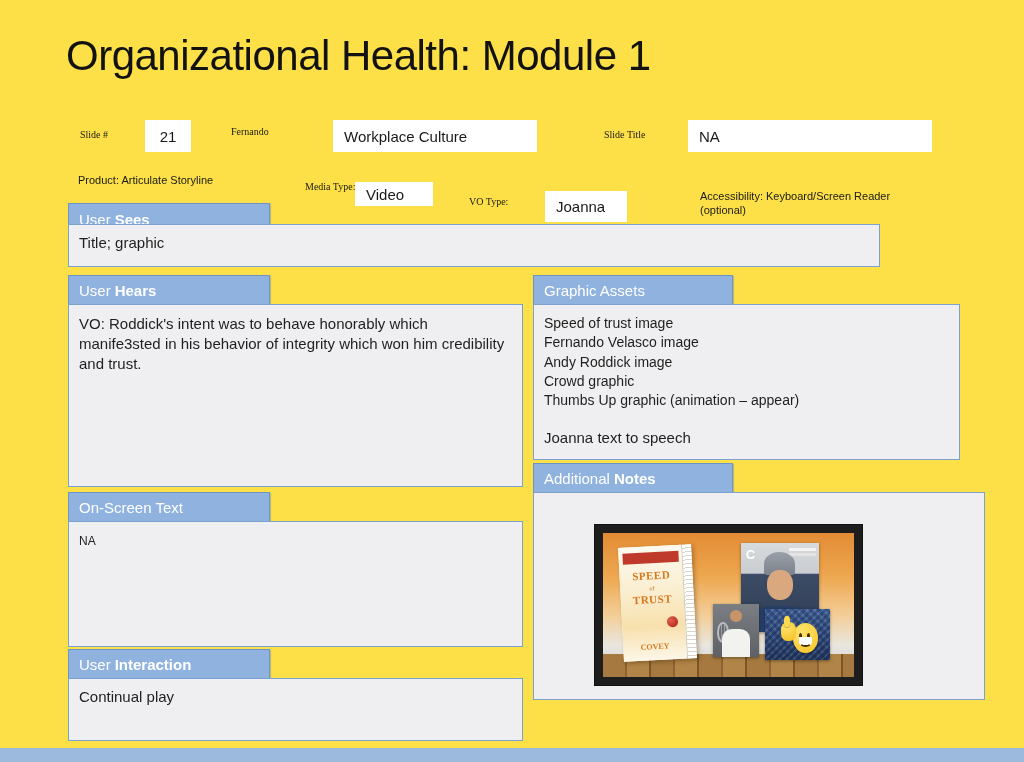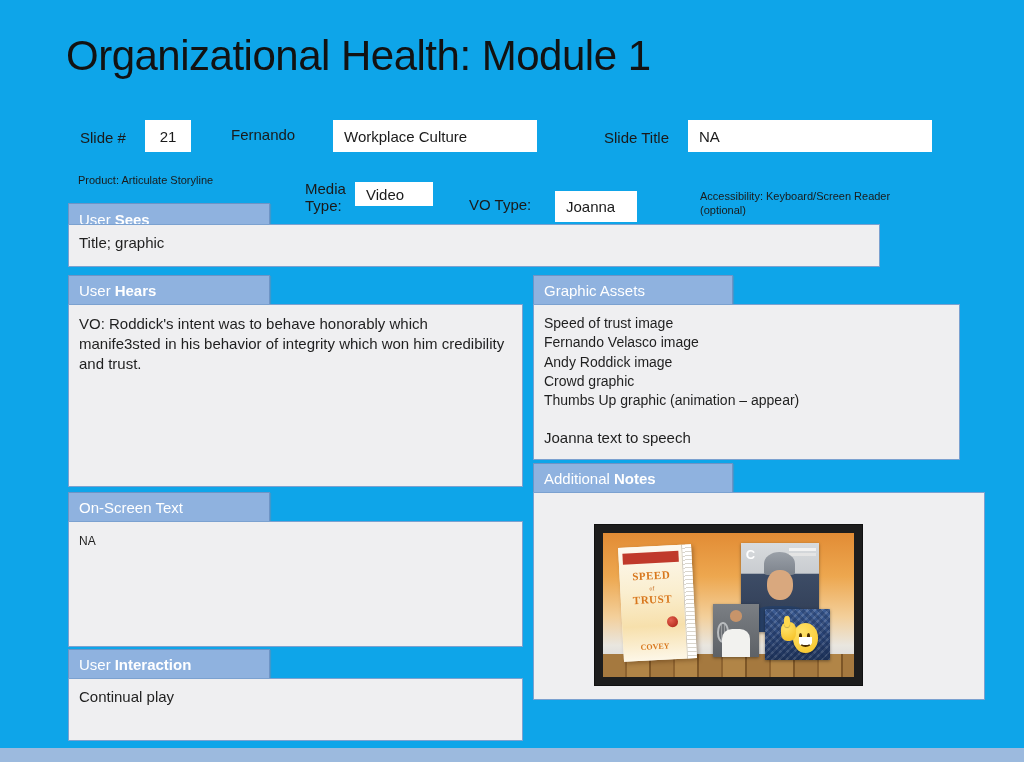--- a/index.html
+++ b/index.html
@@ -1,22 +1,22 @@
 <!DOCTYPE html>
 <html><head>
 <meta charset="utf-8">
 <style>
   * { margin:0; padding:0; box-sizing:border-box; }
   html,body { width:1024px; height:762px; }
   body { font-family:"Liberation Sans", sans-serif; color:#262626; background:#f1f1f2; }
-  #page { position:relative; width:1024px; height:762px; background:#0ea5e9; overflow:hidden; }
+  #page { position:relative; width:1024px; height:762px; background:#fde047; overflow:hidden; }
 
   .title { position:absolute; left:66px; top:32px; font-size:42px; font-weight:400; color:#121212; letter-spacing:-0.5px; }
 
-  .lbl { position:absolute; font-size:15px; color:#1a1a1a; }
+  .lbl { position:absolute; font-size:10px; color:#1a1a1a;font-family:Liberation Serif, serif; }
   .input { position:absolute; background:#ffffff; font-size:15px; color:#1a1a1a;
            display:flex; align-items:center; padding-left:11px; }
   .small-note { position:absolute; font-size:11px; color:#1a1a1a; line-height:1.25; }
 
   .bar { position:absolute; background:#8fb2df; border:1px solid #6d94c6; border-bottom:none;
          color:#ffffff; font-size:15px; display:flex; align-items:center; padding-left:10px;
          box-shadow:1px 1px 1px rgba(120,140,170,0.45); }
   .bar b { margin-left:4px; }
   .box { position:absolute; background:#efeff1; border:1px solid #7ba1d0; font-size:15px;
          color:#1f1f1f; padding:9px 10px; line-height:1.25; }
@@ -99,21 +99,21 @@
 
   <div class="lbl" style="left:604px; top:129px;">Slide Title</div>
   <div class="input" style="left:688px; top:120px; width:244px; height:32px;">NA</div>
 
   <div class="small-note" style="left:78px; top:174px;">Product: Articulate Storyline</div>
 
   <div class="lbl" style="left:305px; top:181px; width:52px; line-height:1.1;">Media Type:</div>
   <div class="input" style="left:355px; top:182px; width:78px; height:24px;">Video</div>
 
   <div class="lbl" style="left:469px; top:196px;">VO Type:</div>
-  <div class="input" style="left:545px; top:191px; width:82px; height:31px;margin-left:10px;">Joanna</div>
+  <div class="input" style="left:545px; top:191px; width:82px; height:31px;">Joanna</div>
 
   <div class="small-note" style="left:700px; top:190px; width:195px;">Accessibility: Keyboard/Screen Reader (optional)</div>
 
   <div class="bar" style="left:68px; top:203px; width:202px; height:31px;">
     <span>User</span>
     <b>Sees</b>
   </div>
   <div class="box" style="left:68px; top:224px; width:812px; height:43px;">Title; graphic</div>
 
   <div class="bar" style="left:68px; top:275px; width:202px; height:29px;">

